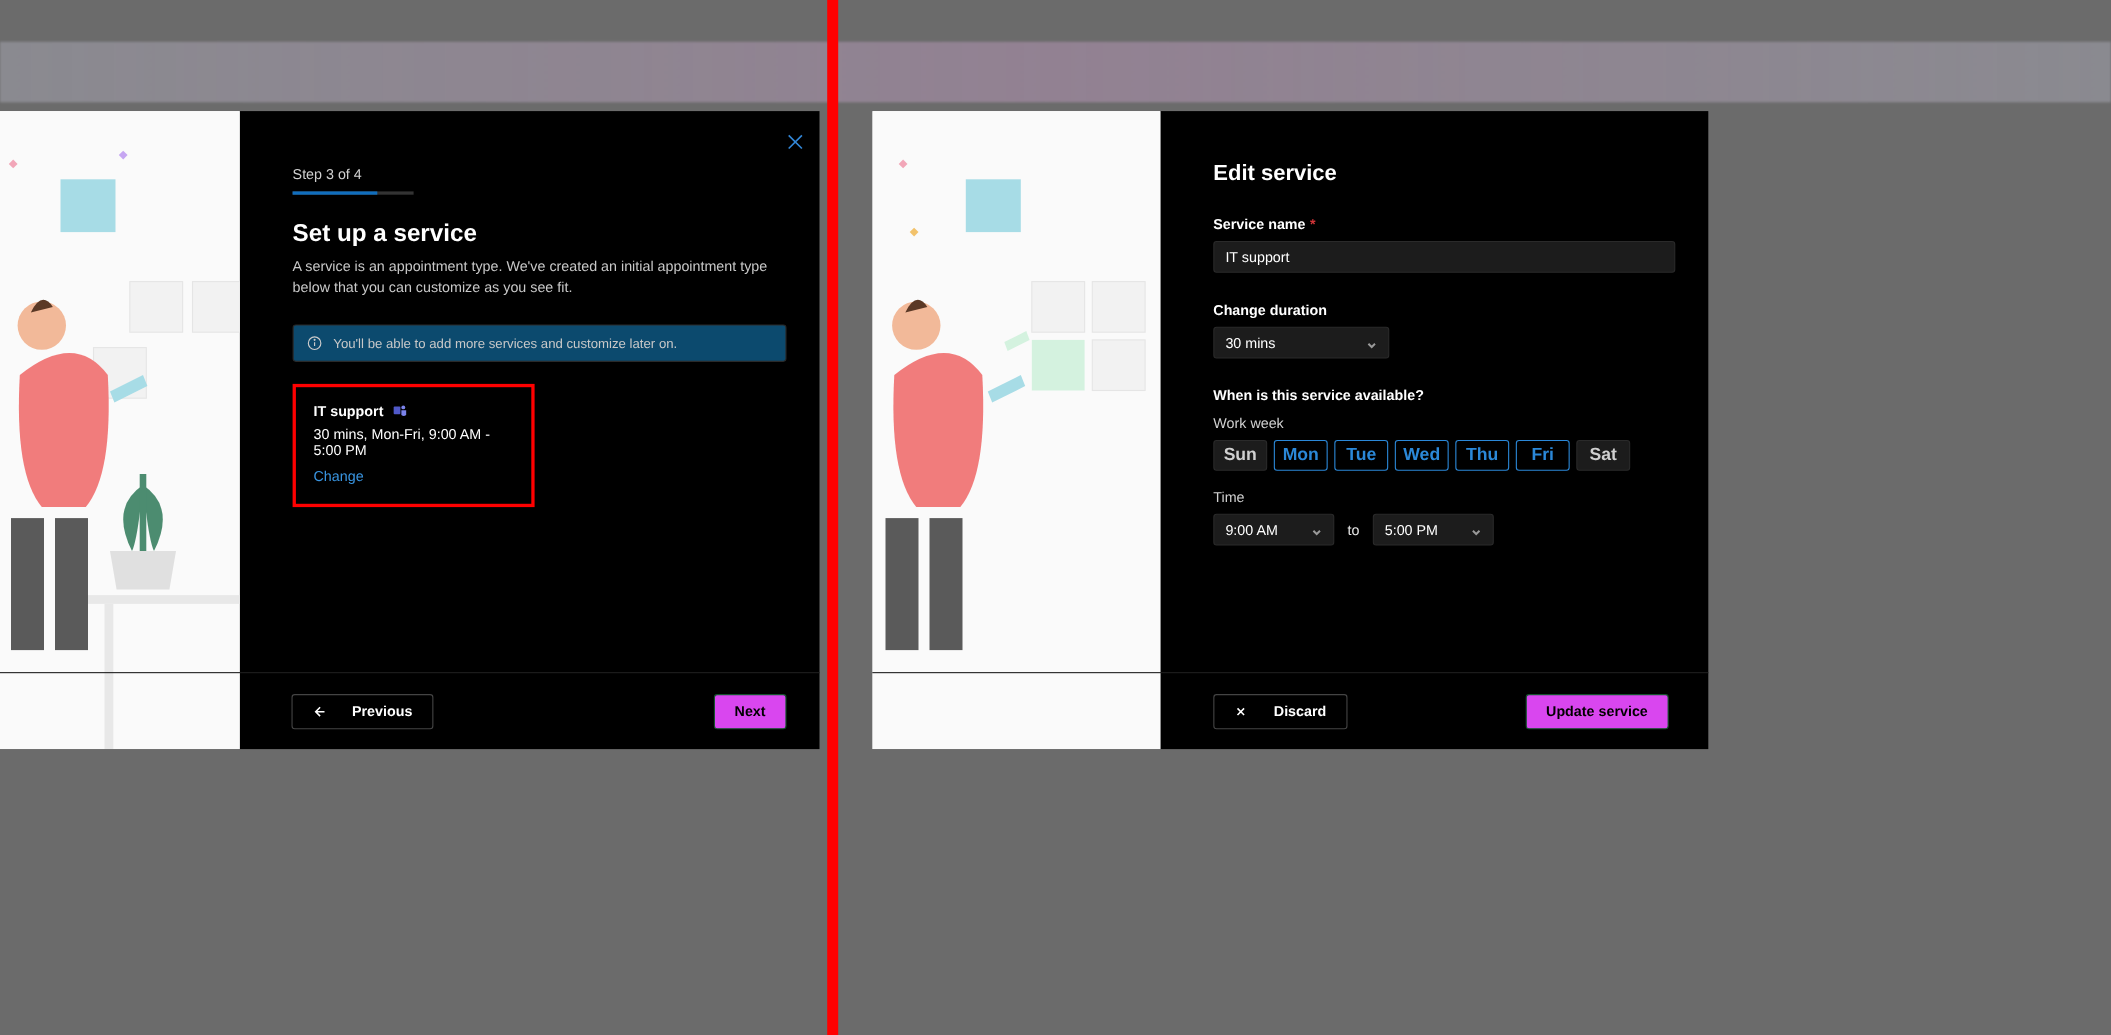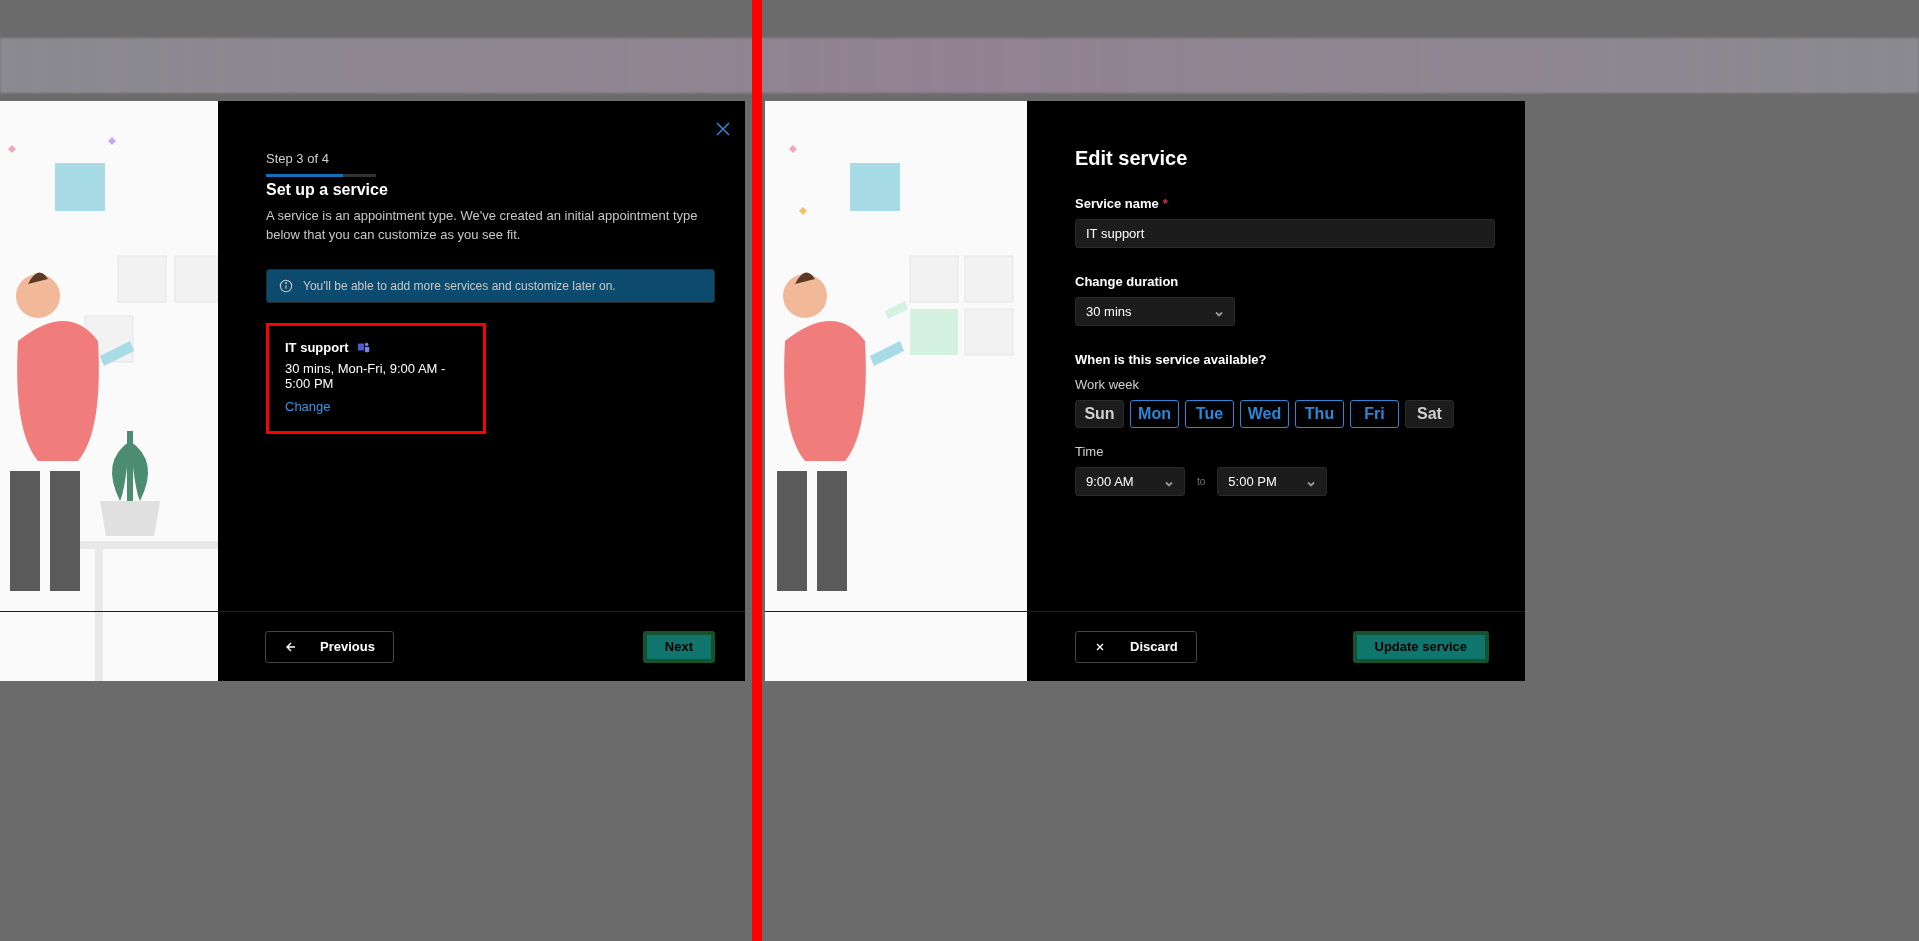--- a/index.html
+++ b/index.html
@@ -2,39 +2,39 @@
 <html><head>
   <meta charset="utf-8">
   <style>
     * { box-sizing: border-box; margin: 0; padding: 0; font-family: "Segoe UI", -apple-system, sans-serif; }
     body { width: 1919px; height: 941px; background: #6b6b6b; overflow: hidden; position: relative; }
 
     .divider-red { position: absolute; left: 752px; top: 0; width: 10px; height: 941px; background: #ff0000; z-index: 100; }
 
     .panel { position: absolute; background: #000; }
     .panel-left { left: 0; top: 101px; width: 745px; height: 580px; }
-    .panel-right { left: 765px; top: 101px; width: 760px; height: 580px; }
+    .panel-right { left: 793px; top: 101px; width: 760px; height: 580px; }
 
     
     .header-blur { position: absolute; left: 0; top: 38px; width: 100%; height: 55px;
       background: linear-gradient(90deg, rgba(160,160,170,0.7), rgba(200,160,200,0.5), rgba(160,160,170,0.7)); filter: blur(1px); opacity: .85; }
 
     .illust { width: 218px; height: 100%; background: #fbfbfb; position: absolute; left: 0; top: 0; overflow:hidden;}
 
     .content-l { position: absolute; left: 266px; top: 50px; right: 30px; color: #fff; }
     .content-r { position: absolute; left: 310px; top: 40px; right: 30px; color: #fff; }
 
     .close-x { position: absolute; right: 12px; top: 18px; width: 20px; height: 20px; cursor: pointer; }
     .close-x svg { width: 100%; height: 100%; stroke: #3286d6; stroke-width: 1.5; }
 
     .step-label { font-size: 13px; color: #d0d0d0; }
     .progress-bar { width: 110px; height: 3px; background: #333; margin-top: 8px; display:flex; }
     .progress-fill { height: 100%; background: #106ebe; }
 
-    h1 { font-size: 16px; font-weight: 600; margin-top: 4px; }
+    h1 { font-size: 22px; font-weight: 600; margin-top: 22px; }
     h2 { font-size: 20px; font-weight: 600; margin-top: 6px; }
     .subtitle { font-size: 13px; color: #c8c8c8; margin-top: 8px; line-height: 1.45; max-width: 440px; }
 
     .info-box { background: #0c4a6e; border: 1px solid #2a2a2a; border-radius: 3px; padding: 9px 12px; display:flex; align-items:center; gap:10px; margin-top:24px; }
     .info-box svg { width: 14px; height: 14px; stroke: #ccc; fill:none; stroke-width:1.2;}
     .info-text { font-size: 12px; color: #c8c8c8; }
 
     .card { border: 3px solid #ff0000; padding: 14px 16px 16px 16px; margin-top: 20px; width: 220px;}
     .card-title { font-size: 13px; font-weight:600; display:flex; align-items:center; gap:8px; }
     .card-meta { font-size: 13px; color: #ffffff; margin-top: 6px;}
@@ -50,33 +50,33 @@
 
     .sub-label { font-size:13px; color:#d0d0d0; margin-top: 10px;}
 
     .days { display:flex; gap:6px; margin-top:8px; }
     .day { width:49px; height:28px; border-radius:3px; display:flex; align-items:center; justify-content:center; font-size:16px; font-weight:600; cursor:pointer;}
     .day.off { background:#1c1c1c; border:1px solid #2a2a2a; color:#d0d0d0;}
     .day.on { background:#000; border:1px solid #2b88d8; color:#2b88d8;}
 
     .time-row { display:flex; align-items:center; gap: 12px; margin-top:8px;}
     .time-row .select { margin-top:0; width:110px;}
-    .to { font-size:10px; color:#737373;}
+    .to { font-size:13px; color:#e5e5e5;}
 
     .check-row { display:flex; align-items:center; gap:10px; margin-top: 26px; }
     .chk { width:18px; height:18px; background:#106ebe; border-radius:2px; display:flex; align-items:center; justify-content:center;}
     .chk svg { width:12px; height:12px; stroke:#fff; stroke-width:2.5; fill:none;}
     .chk-label { font-size:13px; font-weight:600;}
 
     
     .footer { position:absolute; left:0; right:0; bottom:0; height:70px; border-top:1px solid #1f1f1f; display:flex; align-items:center; justify-content:space-between; padding: 0 30px 0 265px;}
     .footer.r { padding: 0 36px 0 310px; }
     .btn { height:32px; padding: 0 18px; border-radius:3px; font-size:13px; font-weight:700; display:flex; align-items:center; gap:24px; cursor:pointer;}
     .btn.secondary { background:#000; border:1px solid #444; color:#fff;}
-    .btn.primary { background:#0f766e; border:4px solid #14532d; color:#000;}
+    .btn.primary { background:#d946ef; border:1px solid #14532d; color:#000;}
 
     .teams-icon { width:14px; height:14px; display:inline-block;}
     .teams-icon svg { width:100%; height:100%; fill:#7b83eb;}
   </style>
 </head>
 <body>
 
 <div class="header-blur"></div>
 
 <div class="divider-red"></div>

